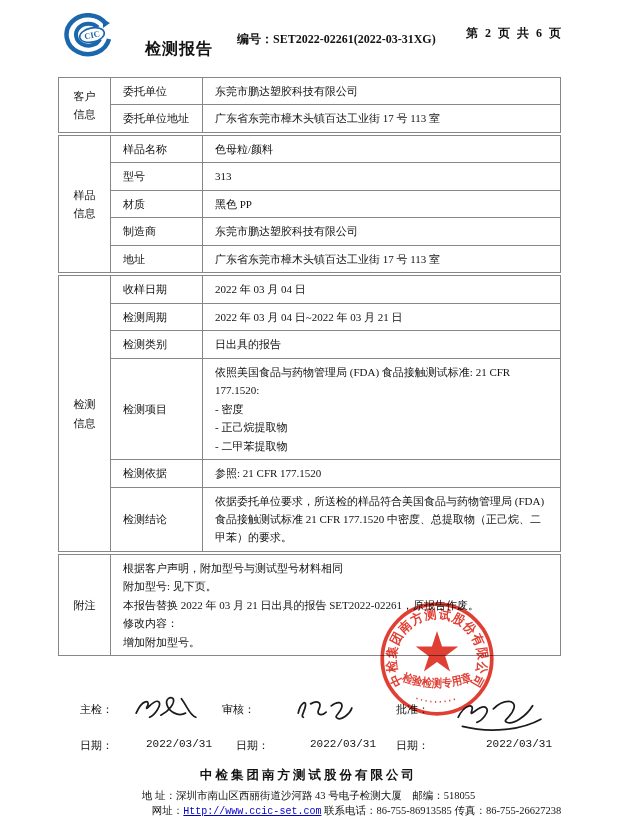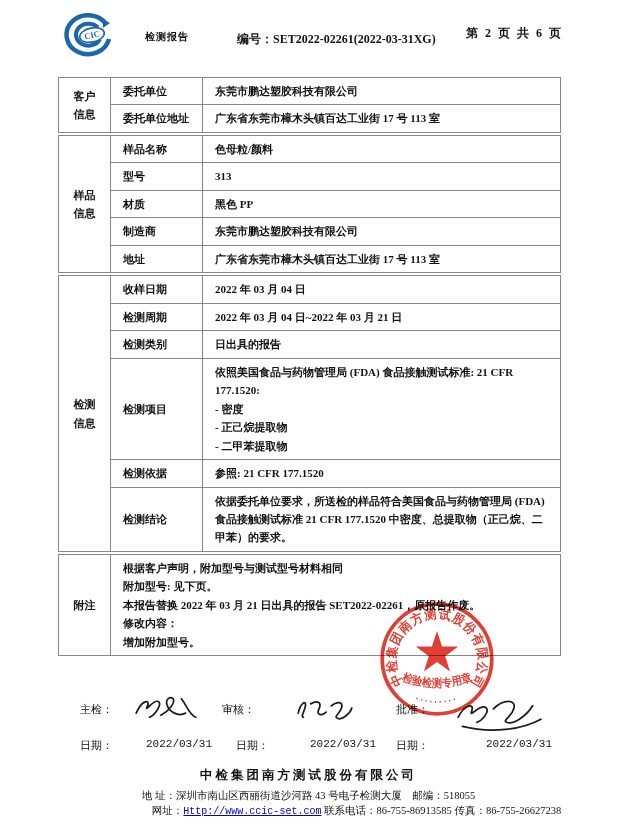--- a/index.html
+++ b/index.html
@@ -1,26 +1,26 @@
 <!DOCTYPE html>
 <html><head>
 <meta charset="utf-8">
 <style>
   html,body{margin:0;padding:0;background:#fff;}
   .page{position:relative;width:617px;height:840px;background:#fff;overflow:hidden;
         font-family:"Liberation Serif","DejaVu Serif",serif;color:#121212;}
 
   
-  .hdr-title{position:absolute;left:145px;top:30px;font-size:10px;font-weight:bold;letter-spacing:1px;}
+  .hdr-title{position:absolute;left:145px;top:39px;font-size:16px;font-weight:bold;letter-spacing:1px;}
   .hdr-no{position:absolute;left:237px;top:31px;font-size:12px;font-weight:bold;}
   .hdr-page{position:absolute;left:466px;top:25px;font-size:12px;font-weight:bold;letter-spacing:2px;}
   .logo{position:absolute;left:62px;top:13px;}
 
   
-  .tables{position:absolute;left:58px;top:77px;width:503px;font-weight:bold;}
+  .tables{position:absolute;left:58px;top:77px;width:503px;}
   table{border-collapse:collapse;width:503px;table-layout:fixed;margin-bottom:2px;}
   td{border:1px solid #878787;padding:4px 12px;font-size:11px;line-height:1.68;vertical-align:middle;}
   col.c1{width:52px;} col.c2{width:92px;}
   td.sec{text-align:center;white-space:pre-line;padding:4px 2px;}
   .pre{white-space:pre-line;}
 
   
   .sign-block{position:absolute;left:58px;top:690px;width:503px;height:75px;z-index:2;font-size:11px;}
   .sig-label{position:absolute;white-space:nowrap;font-family:Liberation Mono, monospace;}
   .sig-svg{position:absolute;}

